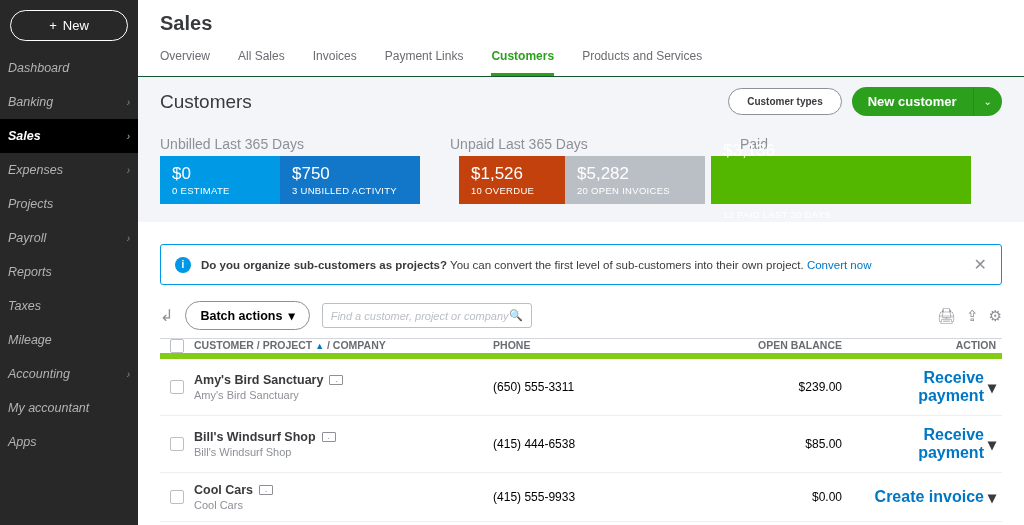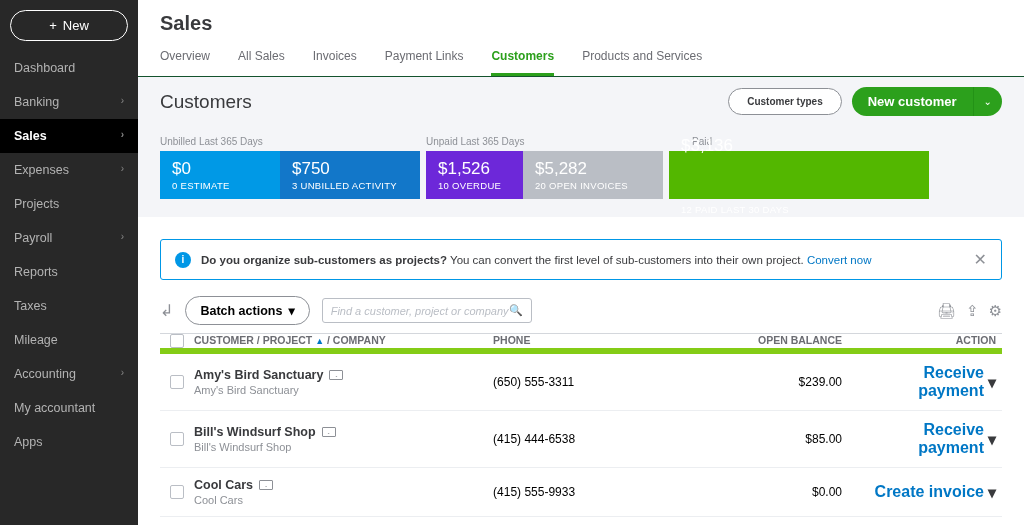--- a/index.html
+++ b/index.html
@@ -1,35 +1,35 @@
 <!DOCTYPE html>
 <html><head>
 <meta charset="utf-8">
 <style>
 * { margin: 0; padding: 0; box-sizing: border-box; font-family: -apple-system, BlinkMacSystemFont, "Segoe UI", Helvetica, Arial, sans-serif; }
 body { display: flex; width: 1024px; height: 525px; overflow: hidden; background: #fff; }
 .sidebar { width: 138px; background: #282828; color: #b3b3b3; display: flex; flex-direction: column; font-size: 12.5px; }
 .new-btn { margin: 10px 10px 10px 10px; border: 1px solid #fff; border-radius: 18px; background: transparent; color: #fff; padding: 7px 0; display: flex; align-items: center; justify-content: center; gap: 6px; font-size: 13px; cursor: pointer; }
-.nav-item { padding: 10px 14px; display: flex; justify-content: space-between; align-items: flex-start; cursor: pointer; }
+.nav-item { padding: 10px 8px; display: flex; justify-content: space-between; align-items: center; cursor: pointer; font-style: italic; }
 .nav-item.active { background: #000; color: #fff; font-weight: 600; }
 .chev { font-size: 10px; color: #888; }
 .main { flex: 1; overflow-y: auto; background: #fff; }
 .page-title { font-size: 20px; font-weight: 600; color: #393a3d; padding: 12px 0 6px 22px; }
 .tabs { display: flex; gap: 28px; border-bottom: 1px solid #14532d; padding: 0 22px; font-size: 12px; color: #6b6c72; }
 .tab { padding: 8px 0 10px; cursor: pointer; border-bottom: 3px solid transparent; }
 .tab.active { color: #2ca01c; border-bottom-color: #2ca01c; font-weight: 600; }
 .subheader { background: #f4f5f8; padding: 10px 22px 18px; }
 .subheader-top { display: flex; justify-content: space-between; align-items: center; }
 .section-title { font-size: 19px; color: #393a3d; }
 .btn-row { display: flex; gap: 10px; align-items: center; }
 .pill-btn { border: 1px solid #8d9096; border-radius: 18px; background: #fff; padding: 7px 18px; font-size: 10px; font-weight: 600; color: #393a3d; cursor: pointer; }
 .primary-split { display: flex; }
 .primary-btn { background: #2ca01c; color: #fff; border: none; border-radius: 18px 0 0 18px; padding: 7px 16px; font-size: 13px; font-weight: 600; cursor: pointer; }
 .primary-caret { background: #2ca01c; color: #fff; border: none; border-left: 1px solid #239216; border-radius: 0 18px 18px 0; padding: 7px 10px; cursor: pointer; font-size: 10px; }
-.labels-row { display: flex; margin-top: 20px; font-size: 10px; color: #8d9096; }
+.labels-row { display: flex; margin-top: 20px; font-size: 14px; color: #8d9096; gap: 24px; }
 .labels-row > div { box-sizing: border-box; }
 .cards-row { display: flex; margin-top: 4px; height: 48px; }
 .card { padding: 6px 12px; color: #fff; display: flex; flex-direction: column; justify-content: center; }
 .card .amt { font-size: 17px; font-weight: 400; }
 .card .sub { font-size: 9.5px; letter-spacing: 0.3px; margin-top: 1px; }
 .card-gap { width: 6px; }
 .banner { margin: 22px 22px 0; border: 1px solid #0097e6; border-radius: 3px; padding: 10px 14px; display: flex; align-items: center; font-size: 11.5px; color: #393a3d; gap: 10px; }
 .banner .info-icon { width: 16px; height: 16px; border-radius: 50%; background: #0097e6; color: #fff; display: flex; align-items: center; justify-content: center; font-size: 10px; font-weight: 700; flex-shrink: 0; }
 .banner a { color: #0077c5; text-decoration: none; }
 .banner .close { margin-left: auto; color: #8d9096; cursor: pointer; font-size: 16px; }
@@ -138,21 +138,21 @@
     <div class="cards-row" id="cards-row">
         <div class="card" style="background: rgb(0, 153, 230); width: 120px;">
           <div class="amt">$0</div>
           <div class="sub">0 ESTIMATE</div>
         </div>
         <div class="card" style="background: rgb(18, 119, 201); width: 140px;">
           <div class="amt">$750</div>
           <div class="sub">3 UNBILLED ACTIVITY</div>
         </div>
         <div class="card-gap"></div>
-        <div class="card" style="background: #6d28d9; width: 97px;">
+        <div class="card" style="background: #c2410c; width: 106px; margin-left: 33px;">
           <div class="amt">$1,526</div>
           <div class="sub">10 OVERDUE</div>
         </div>
         <div class="card" style="background: rgb(186, 190, 197); width: 140px;">
           <div class="amt">$5,282</div>
           <div class="sub">20 OPEN INVOICES</div>
         </div>
         <div class="card-gap"></div>
         <div class="card" style="background: rgb(83, 183, 0); width: 260px; gap: 47px;">
           <div class="amt">$3,136</div>

